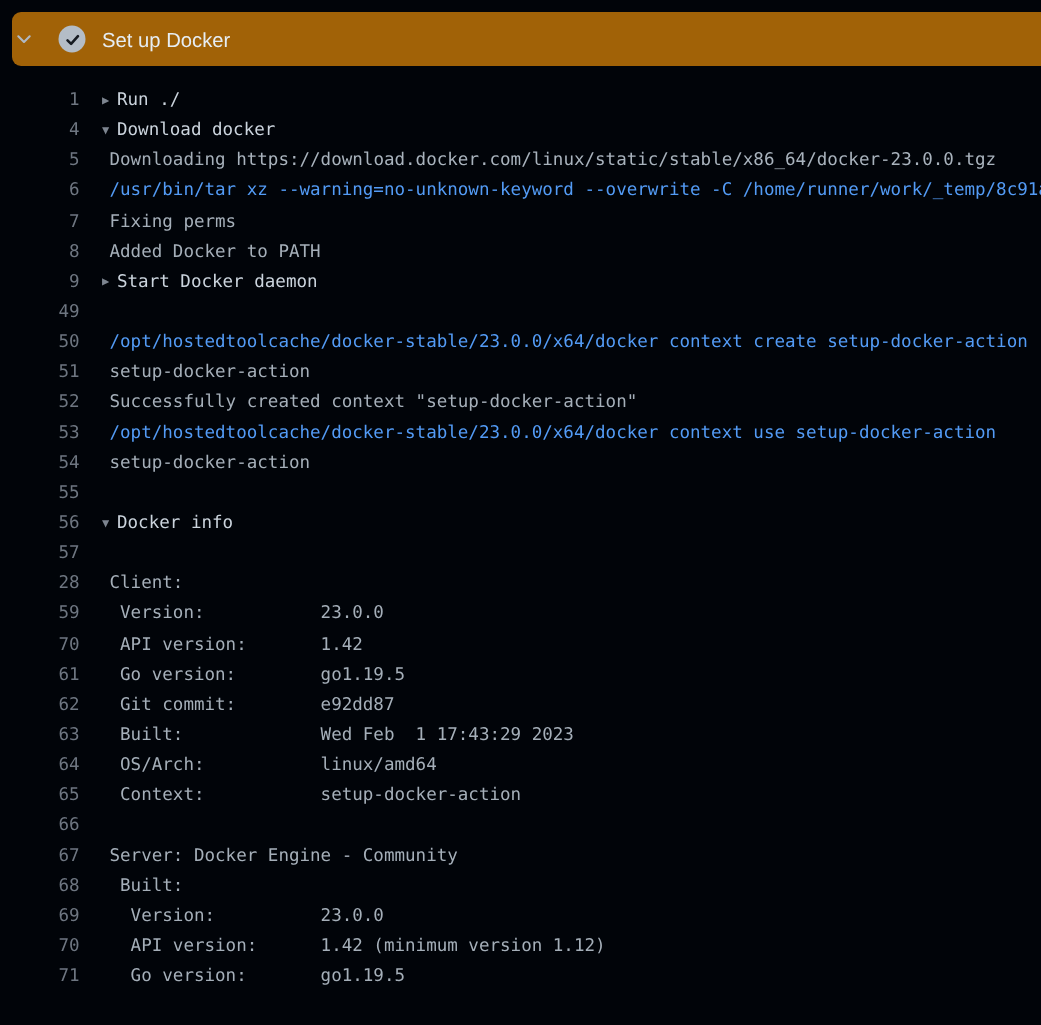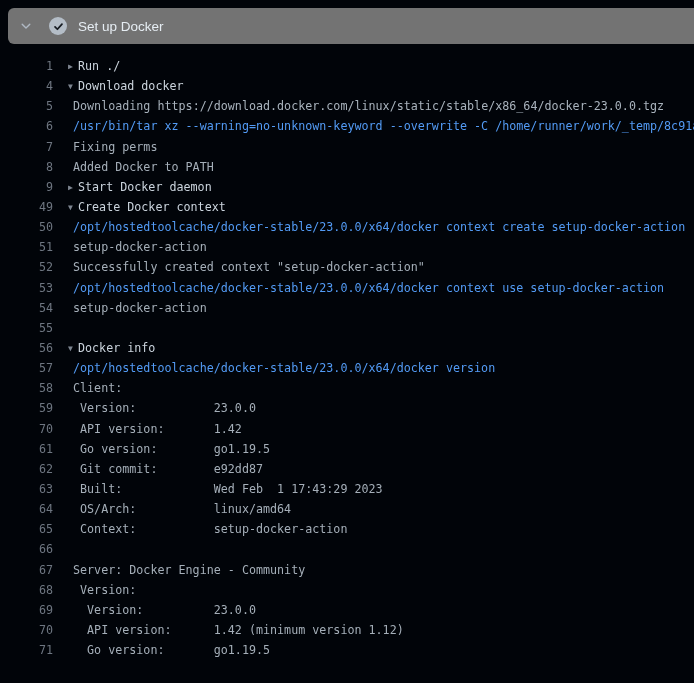--- a/index.html
+++ b/index.html
@@ -7,25 +7,24 @@
     width: 694px; height: 683px;
     background: #010409;
     overflow: hidden;
     font-family: "DejaVu Sans Mono", monospace;
   }
   
   .step-header {
     margin: 8px 0 0 8px;
     width: 686px;
     height: 36px;
-    background: #737373;
+    background: #a16207;
     border-radius: 6px 0 0 6px;
     display: flex;
     align-items: center;
-    padding-left: 10px;
     cursor: pointer;
   }
   .chevron-wrap {
     width: 16px; height: 16px;
     display: flex; align-items: center; justify-content: center;
     flex: none;
   }
   .check-circle {
     width: 18px; height: 18px;
     margin-left: 15px;
@@ -98,36 +97,36 @@
 </div>
 
 <div class="log" id="log-rows">
     <div class="row group"><span class="num">1</span><span class="content"><span class="arrow">▶</span><span class="gtxt">Run ./</span></span></div>
     <div class="row group"><span class="num">4</span><span class="content"><span class="arrow">▼</span><span class="gtxt">Download docker</span></span></div>
     <div class="row"><span class="num">5</span><span class="content"><span class="txt">Downloading </span><span class="link">https://download.docker.com/linux/static/stable/x86_64/docker-23.0.0.tgz</span></span></div>
     <div class="row"><span class="num">6</span><span class="content"><span class="cmd">/usr/bin/tar xz --warning=no-unknown-keyword --overwrite -C /home/runner/work/_temp/8c91ab12</span></span></div>
     <div class="row"><span class="num">7</span><span class="content"><span class="txt">Fixing perms</span></span></div>
     <div class="row"><span class="num">8</span><span class="content"><span class="txt">Added Docker to PATH</span></span></div>
     <div class="row group"><span class="num">9</span><span class="content"><span class="arrow">▶</span><span class="gtxt">Start Docker daemon</span></span></div>
-    <div class="row group"><span class="num">49</span><span class="content"><span class="arrow">▼</span><span class="gtxt">Create Docker context</span></span></div>
+    <div class="row group"><span class="num">49</span></div>
     <div class="row"><span class="num">50</span><span class="content"><span class="cmd">/opt/hostedtoolcache/docker-stable/23.0.0/x64/docker context create setup-docker-action</span></span></div>
     <div class="row"><span class="num">51</span><span class="content"><span class="txt">setup-docker-action</span></span></div>
     <div class="row"><span class="num">52</span><span class="content"><span class="txt">Successfully created context "setup-docker-action"</span></span></div>
     <div class="row"><span class="num">53</span><span class="content"><span class="cmd">/opt/hostedtoolcache/docker-stable/23.0.0/x64/docker context use setup-docker-action</span></span></div>
     <div class="row"><span class="num">54</span><span class="content"><span class="txt">setup-docker-action</span></span></div>
     <div class="row"><span class="num">55</span></div>
     <div class="row group"><span class="num">56</span><span class="content"><span class="arrow">▼</span><span class="gtxt">Docker info</span></span></div>
-    <div class="row"><span class="num">57</span><span class="content"><span class="cmd">/opt/hostedtoolcache/docker-stable/23.0.0/x64/docker version</span></span></div>
-    <div class="row"><span class="num">58</span><span class="content"><span class="txt">Client:</span></span></div>
+    <div class="row"><span class="num">57</span></div>
+    <div class="row"><span class="num">28</span><span class="content"><span class="txt">Client:</span></span></div>
     <div class="row"><span class="num">59</span><span class="content"><span class="txt"> Version:           23.0.0</span></span></div>
     <div class="row"><span class="num">70</span><span class="content"><span class="txt"> API version:       1.42</span></span></div>
     <div class="row"><span class="num">61</span><span class="content"><span class="txt"> Go version:        go1.19.5</span></span></div>
     <div class="row"><span class="num">62</span><span class="content"><span class="txt"> Git commit:        e92dd87</span></span></div>
     <div class="row"><span class="num">63</span><span class="content"><span class="txt"> Built:             Wed Feb  1 17:43:29 2023</span></span></div>
     <div class="row"><span class="num">64</span><span class="content"><span class="txt"> OS/Arch:           linux/amd64</span></span></div>
     <div class="row"><span class="num">65</span><span class="content"><span class="txt"> Context:           setup-docker-action</span></span></div>
     <div class="row"><span class="num">66</span><span class="content"><span class="txt"></span></span></div>
     <div class="row"><span class="num">67</span><span class="content"><span class="txt">Server: Docker Engine - Community</span></span></div>
-    <div class="row"><span class="num">68</span><span class="content"><span class="txt"> Version:</span></span></div>
+    <div class="row"><span class="num">68</span><span class="content"><span class="txt"> Built:</span></span></div>
     <div class="row"><span class="num">69</span><span class="content"><span class="txt">  Version:          23.0.0</span></span></div>
     <div class="row"><span class="num">70</span><span class="content"><span class="txt">  API version:      1.42 (minimum version 1.12)</span></span></div>
     <div class="row"><span class="num">71</span><span class="content"><span class="txt">  Go version:       go1.19.5</span></span></div>
   </div>
 
 </body></html>

